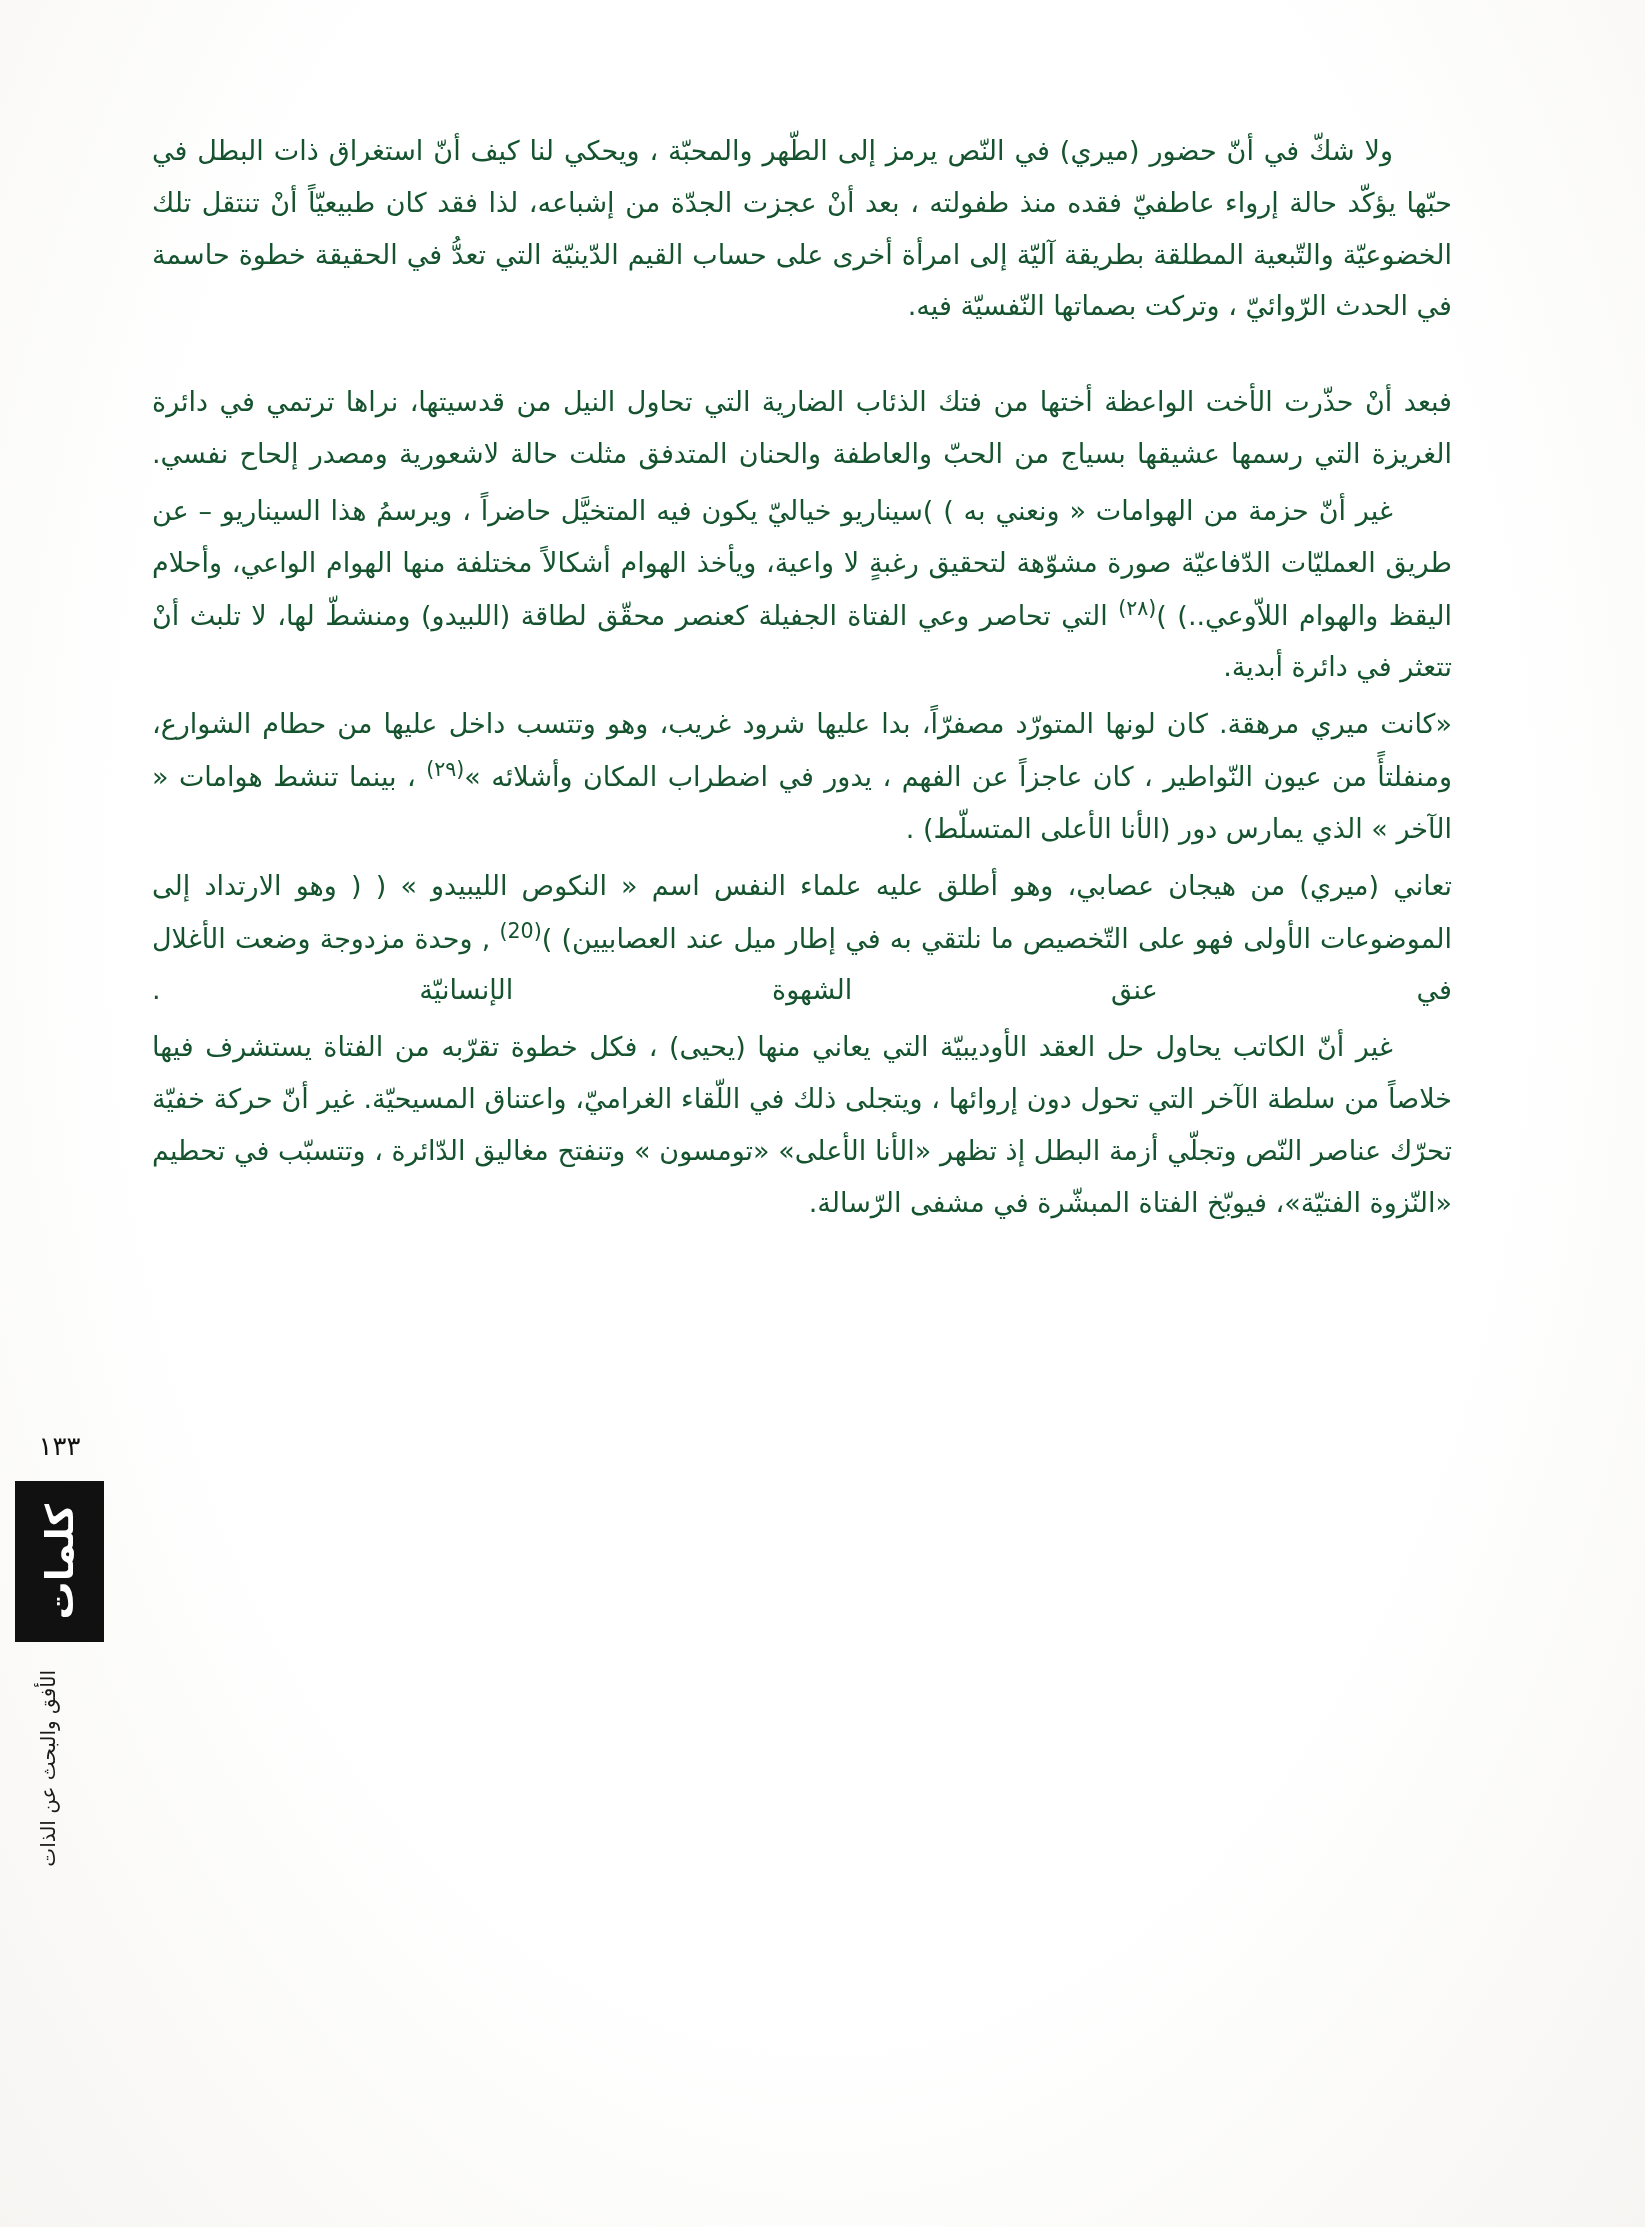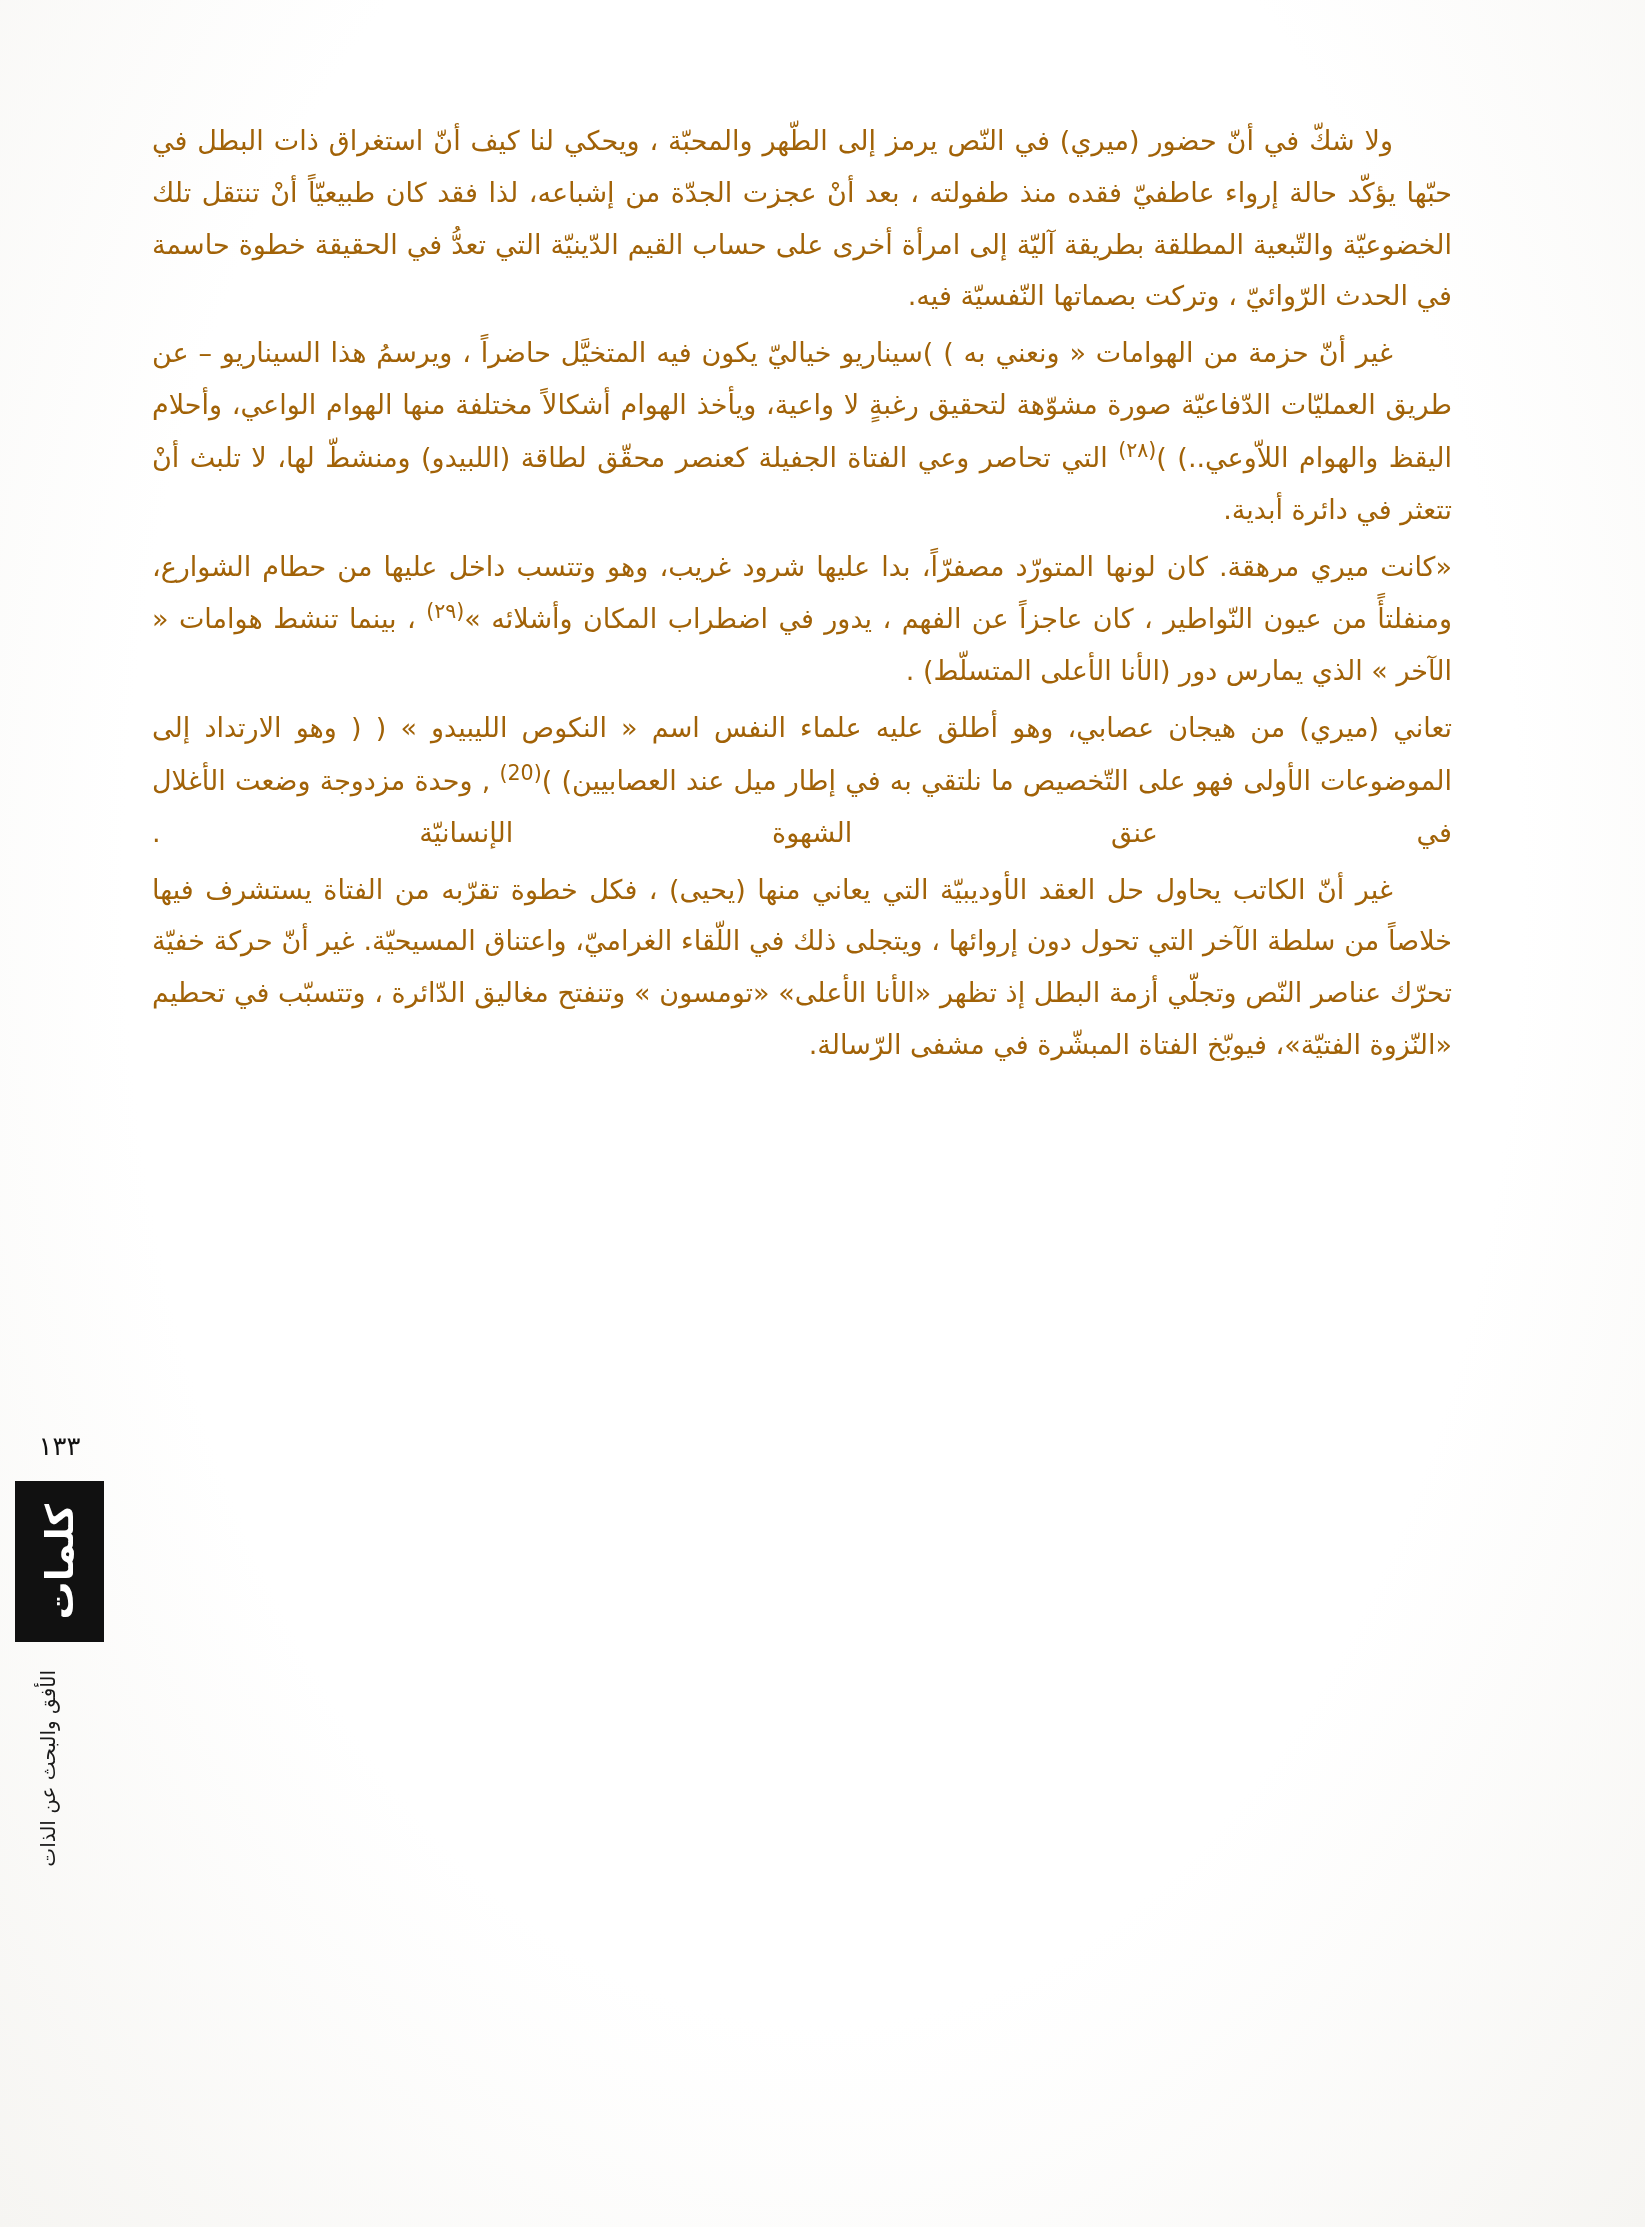--- a/index.html
+++ b/index.html
@@ -20,27 +20,27 @@
   
   .page::before {
     content: "";
     position: absolute;
     inset: 0;
     background: radial-gradient(ellipse at 50% 40%, #ffffff 60%, #f6f5f2 100%);
     pointer-events: none;
   }
   .content {
     position: absolute;
-    top: 115px;
+    top: 125px;
     right: 193px;
     width: 1300px;
     direction: rtl;
     text-align: justify;
     text-align-last: right;
-    color: #a16207;
+    color: #14532d;
     font-size: 27px;
     line-height: 1.92;
     letter-spacing: 0.2px;
   }
   p {
     margin: 0 0 5px 0;
   }
   p.indent {
     text-indent: 59px;
   }
@@ -105,20 +105,23 @@
 <div class="page">
 
   <div class="content">
 
     <p class="indent">
       <span>ولا شكّ في أنّ حضور (ميري) في النّص يرمز إلى الطّهر والمحبّة ، ويحكي لنا كيف أنّ استغراق ذات البطل في حبّها يؤكّد حالة إرواء عاطفيّ فقده منذ طفولته ، بعد أنْ عجزت الجدّة من إشباعه، لذا فقد كان طبيعيّاً أنْ تنتقل تلك الخضوعيّة والتّبعية المطلقة بطريقة آليّة إلى امرأة أخرى على حساب القيم الدّينيّة التي تعدُّ في الحقيقة خطوة حاسمة في الحدث الرّوائيّ ، وتركت بصماتها النّفسيّة فيه.</span>
     </p>
 
 
 
+    <p class="gap-before justify-all">
+      <span>فبعد أنْ حذّرت الأخت الواعظة أختها من فتك الذئاب الضارية التي تحاول النيل من قدسيتها، نراها ترتمي في دائرة الغريزة التي رسمها عشيقها بسياج من الحبّ والعاطفة والحنان المتدفق مثلت حالة لاشعورية ومصدر إلحاح نفسي.</span>
+    </p>
 
     <p class="indent">
       <span>غير أنّ حزمة من الهوامات « ونعني به ) )سيناريو خياليّ يكون فيه المتخيَّل حاضراً ، ويرسمُ هذا السيناريو – عن طريق العمليّات الدّفاعيّة صورة مشوّهة لتحقيق رغبةٍ لا واعية، ويأخذ الهوام أشكالاً مختلفة منها الهوام الواعي، وأحلام اليقظ والهوام اللاّوعي..) )</span><span class="note">(٢٨)</span>
       <span>التي تحاصر وعي الفتاة الجفيلة كعنصر محقّق لطاقة (اللبيدو) ومنشطّ لها، لا تلبث أنْ تتعثر في دائرة أبدية.</span>
     </p>
 
     <p>
       <span>«كانت ميري مرهقة. كان لونها المتورّد مصفرّاً، بدا عليها شرود غريب، وهو وتتسب داخل عليها من حطام الشوارع، ومنفلتأً من عيون النّواطير ، كان عاجزاً عن الفهم ، يدور في اضطراب المكان وأشلائه »</span><span class="note">(٢٩)</span>
       <span>، بينما تنشط هوامات « الآخر » الذي يمارس دور (الأنا الأعلى المتسلّط) .</span>
     </p>

